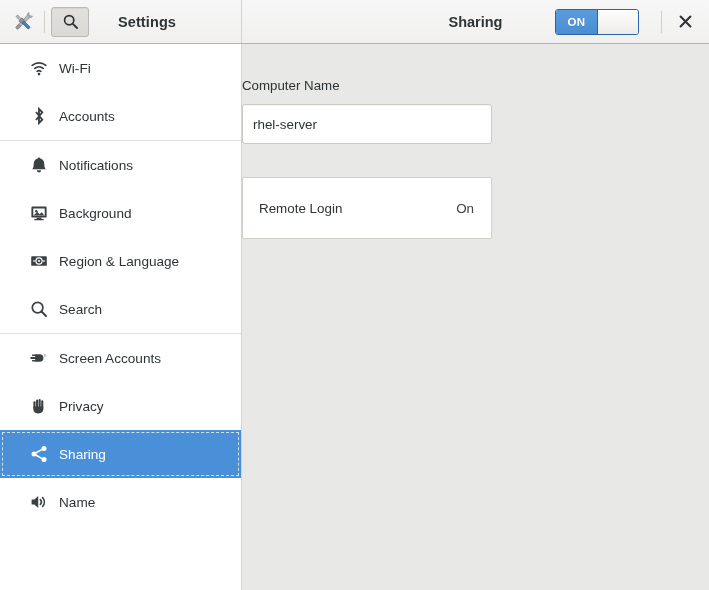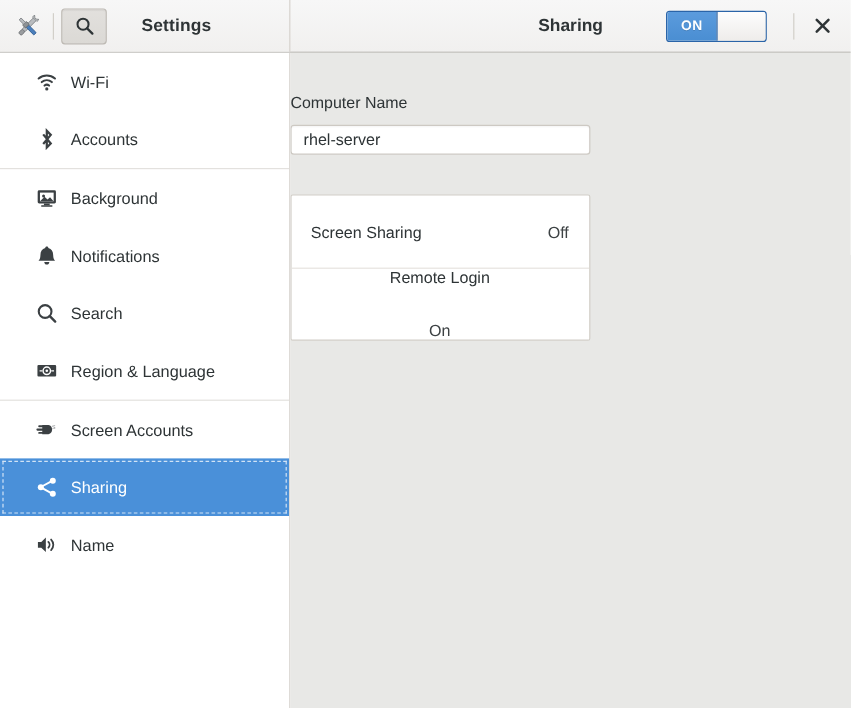--- a/index.html
+++ b/index.html
@@ -201,21 +201,21 @@
   .content-inner {
     padding-top: 34px;
   }
   .field-label {
     font-size: 13.3px;
     color: #2e3436;
     margin-bottom: 11px;
   }
   .name-input {
     width: 250px;
-    height: 25px;
+    height: 40px;
     background: #ffffff;
     border: 1px solid #cdc9c3;
     border-radius: 3px;
     box-sizing: border-box;
     display: flex;
     align-items: center;
     padding-left: 10px;
     font-size: 13.4px;
     color: #2e3436;
     box-shadow: inset 0 1px 1px rgba(0,0,0,0.04);
@@ -325,80 +325,92 @@
           </svg>
         </span>
         <span class="nav-label">Accounts</span>
       </div>
 
       <div class="nav-sep"></div>
 
       <div class="nav-item">
         <span class="nav-icon">
           <svg width="20" height="20" viewBox="0 0 20 20">
+            <path d="M10 2.4 C10.9 2.4 11.3 3 11.3 3.6 C14 4.2 15.3 6.4 15.3 9.4 C15.3 12.4 16.3 13.6 16.9 14.2 L3.1 14.2 C3.7 13.6 4.7 12.4 4.7 9.4 C4.7 6.4 6 4.2 8.7 3.6 C8.7 3 9.1 2.4 10 2.4 Z" fill="#3b4043"></path>
+            <path d="M7.9 15.3 L12.1 15.3 C12.1 16.6 11.1 17.5 10 17.5 C8.9 17.5 7.9 16.6 7.9 15.3 Z" fill="#3b4043"></path>
+          </svg>
+        </span>
+        <span class="nav-label">Notifications</span>
+      </div>
+
+      <div class="nav-item">
+        <span class="nav-icon">
+          <svg width="20" height="20" viewBox="0 0 20 20">
             <rect x="2.4" y="3.6" width="15.2" height="11" rx="1.2" fill="#3b4043"></rect>
             <rect x="4.3" y="5.5" width="11.4" height="7.2" fill="#ffffff"></rect>
             <circle cx="7.3" cy="8.3" r="1.25" fill="#3b4043"></circle>
             <path d="M4.6 12.4 L8.1 8.9 L10.6 11.3 L12.7 9.3 L15.4 12.4 Z" fill="#3b4043"></path>
             <rect x="7.6" y="14.6" width="4.8" height="1.5" fill="#3b4043"></rect>
             <rect x="5.2" y="16" width="9.6" height="1.3" rx="0.6" fill="#3b4043"></rect>
           </svg>
         </span>
         <span class="nav-label">Background</span>
       </div>
 
       <div class="nav-item">
         <span class="nav-icon">
           <svg width="20" height="20" viewBox="0 0 20 20">
-            <path d="M10 2.4 C10.9 2.4 11.3 3 11.3 3.6 C14 4.2 15.3 6.4 15.3 9.4 C15.3 12.4 16.3 13.6 16.9 14.2 L3.1 14.2 C3.7 13.6 4.7 12.4 4.7 9.4 C4.7 6.4 6 4.2 8.7 3.6 C8.7 3 9.1 2.4 10 2.4 Z" fill="#3b4043"></path>
-            <path d="M7.9 15.3 L12.1 15.3 C12.1 16.6 11.1 17.5 10 17.5 C8.9 17.5 7.9 16.6 7.9 15.3 Z" fill="#3b4043"></path>
-          </svg>
-        </span>
-        <span class="nav-label">Notifications</span>
-      </div>
-
-      <div class="nav-item">
-        <span class="nav-icon">
-          <svg width="20" height="20" viewBox="0 0 20 20">
-            <circle cx="8.6" cy="8.6" r="5.3" fill="none" stroke="#3b4043" stroke-width="1.75"></circle>
-            <line x1="12.5" y1="12.5" x2="17" y2="17" stroke="#3b4043" stroke-width="2" stroke-linecap="round"></line>
-          </svg>
-        </span>
-        <span class="nav-label">Search</span>
-      </div>
-
-      <div class="nav-item">
-        <span class="nav-icon">
-          <svg width="20" height="20" viewBox="0 0 20 20">
             <rect x="2.2" y="5.2" width="15.6" height="9.6" rx="0.9" fill="#3b4043"></rect>
             <circle cx="10" cy="10" r="3.1" fill="none" stroke="#ffffff" stroke-width="1.2"></circle>
             <circle cx="10" cy="10" r="1.1" fill="#ffffff"></circle>
             <line x1="4" y1="10" x2="6.3" y2="10" stroke="#ffffff" stroke-width="1.1"></line>
             <line x1="13.7" y1="10" x2="16" y2="10" stroke="#ffffff" stroke-width="1.1"></line>
           </svg>
         </span>
         <span class="nav-label">Region &amp; Language</span>
       </div>
 
+      <div class="nav-item">
+        <span class="nav-icon">
+          <svg width="20" height="20" viewBox="0 0 20 20">
+            <circle cx="8.6" cy="8.6" r="5.3" fill="none" stroke="#3b4043" stroke-width="1.75"></circle>
+            <line x1="12.5" y1="12.5" x2="17" y2="17" stroke="#3b4043" stroke-width="2" stroke-linecap="round"></line>
+          </svg>
+        </span>
+        <span class="nav-label">Search</span>
+      </div>
+
 
       <div class="nav-sep"></div>
 
       <div class="nav-item">
         <span class="nav-icon">
           <svg width="20" height="20" viewBox="0 0 20 20">
             <path d="M6.2 6.2 L11.4 6.2 A 3.9 3.9 0 0 1 11.4 13.8 L6.2 13.8 Z" fill="#3b4043"></path>
             <line x1="2.2" y1="10" x2="6.4" y2="10" stroke="#3b4043" stroke-width="1.8" stroke-linecap="round"></line>
             <line x1="3.6" y1="7.2" x2="6.4" y2="7.2" stroke="#3b4043" stroke-width="1.5" stroke-linecap="round"></line>
             <line x1="3.6" y1="12.8" x2="6.4" y2="12.8" stroke="#3b4043" stroke-width="1.5" stroke-linecap="round"></line>
             <text x="14.4" y="9.4" font-family="'Liberation Sans',sans-serif" font-size="6" fill="#9a9d9f">s</text>
           </svg>
         </span>
         <span class="nav-label">Screen Accounts</span>
       </div>
 
+      <div class="nav-item">
+        <span class="nav-icon">
+          <svg width="20" height="20" viewBox="0 0 20 20">
+            <rect x="4.4" y="5.2" width="2.1" height="7.6" rx="1" fill="#3b4043"></rect>
+            <rect x="7.0" y="3.4" width="2.1" height="9.4" rx="1" fill="#3b4043"></rect>
+            <rect x="9.6" y="3.0" width="2.1" height="9.8" rx="1" fill="#3b4043"></rect>
+            <rect x="12.2" y="4.2" width="2.1" height="8.6" rx="1" fill="#3b4043"></rect>
+            <path d="M4.4 10.4 L14.3 10.4 L14.3 13.6 C14.3 16 12.4 17.4 9.6 17.4 C6.6 17.4 4.4 16 4.4 13.4 Z" fill="#3b4043"></path>
+          </svg>
+        </span>
+        <span class="nav-label">Privacy</span>
+      </div>
 
       <div class="nav-item selected">
         <span class="nav-icon">
           <svg width="20" height="20" viewBox="0 0 20 20">
             <line x1="14.1" y1="4.9" x2="6.2" y2="9.2" stroke="#ffffff" stroke-width="1.6"></line>
             <line x1="6.2" y1="10.8" x2="14.1" y2="15.1" stroke="#ffffff" stroke-width="1.6"></line>
             <circle cx="15" cy="4.6" r="2.5" fill="#ffffff"></circle>
             <circle cx="5" cy="10" r="2.5" fill="#ffffff"></circle>
             <circle cx="15" cy="15.4" r="2.5" fill="#ffffff"></circle>
           </svg>
@@ -420,24 +432,20 @@
 
     <div class="content">
       <div class="content-inner">
         <div class="field-label">Computer Name</div>
         <div class="name-input">
           <span placeholder="Computer Name">rhel-server</span>
         </div>
 
         <div class="list-box">
           <div class="list-row">
-            <span class="row-title">Screen Sharing</span>
-            <span class="row-value">Off</span>
-          </div>
-          <div class="list-row">
             <span class="row-title">Remote Login</span>
             <span class="row-value">On</span>
           </div>
         </div>
       </div>
     </div>
 
   </div>
 </div>
 

